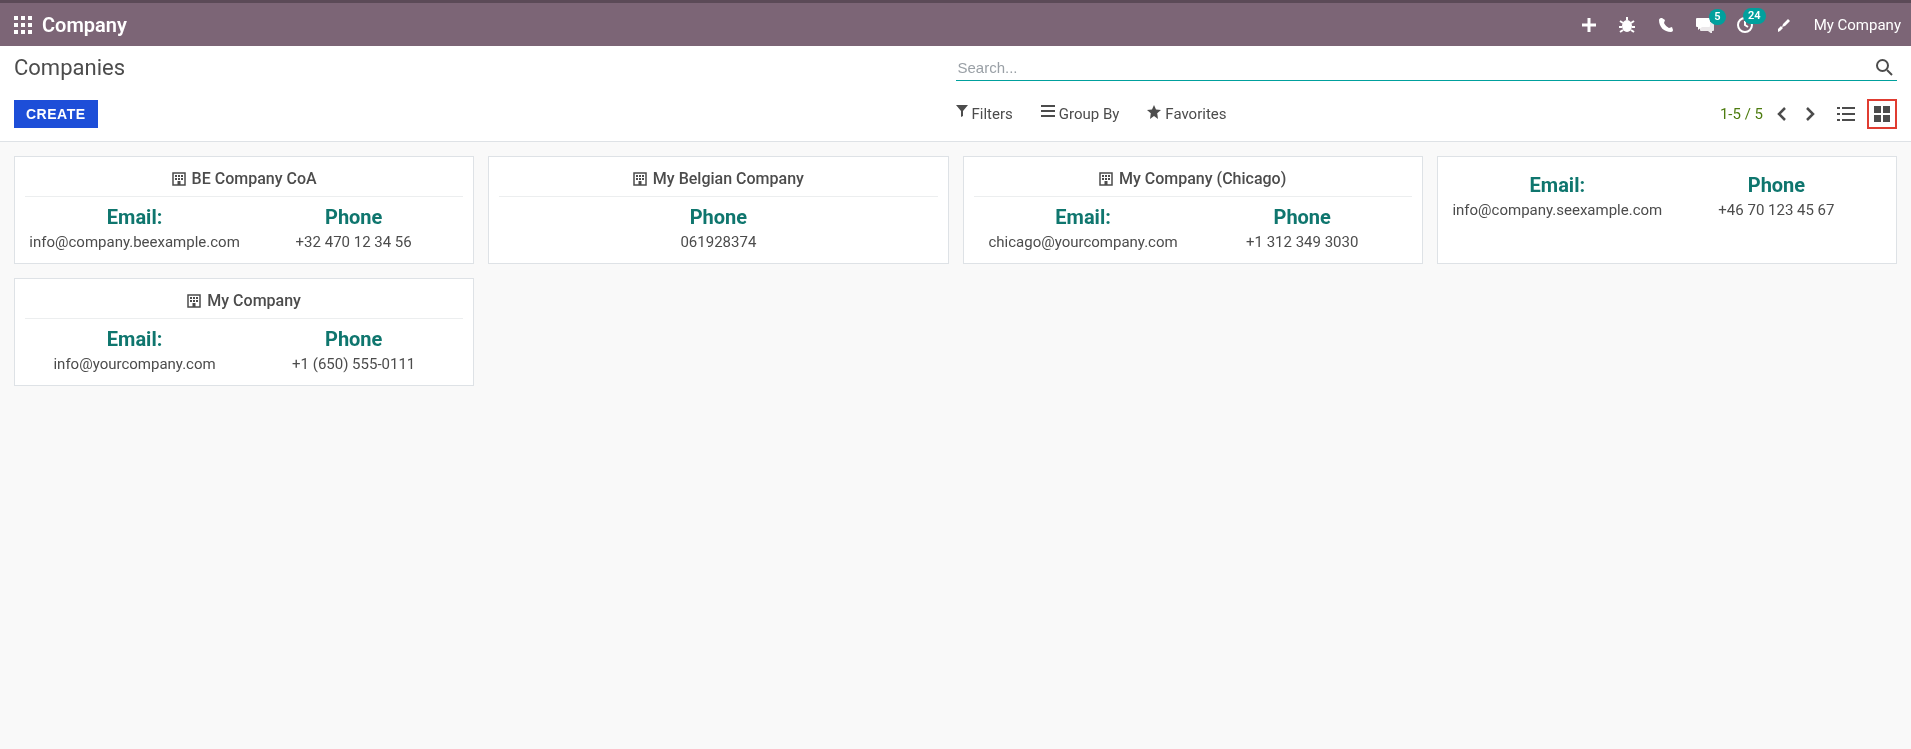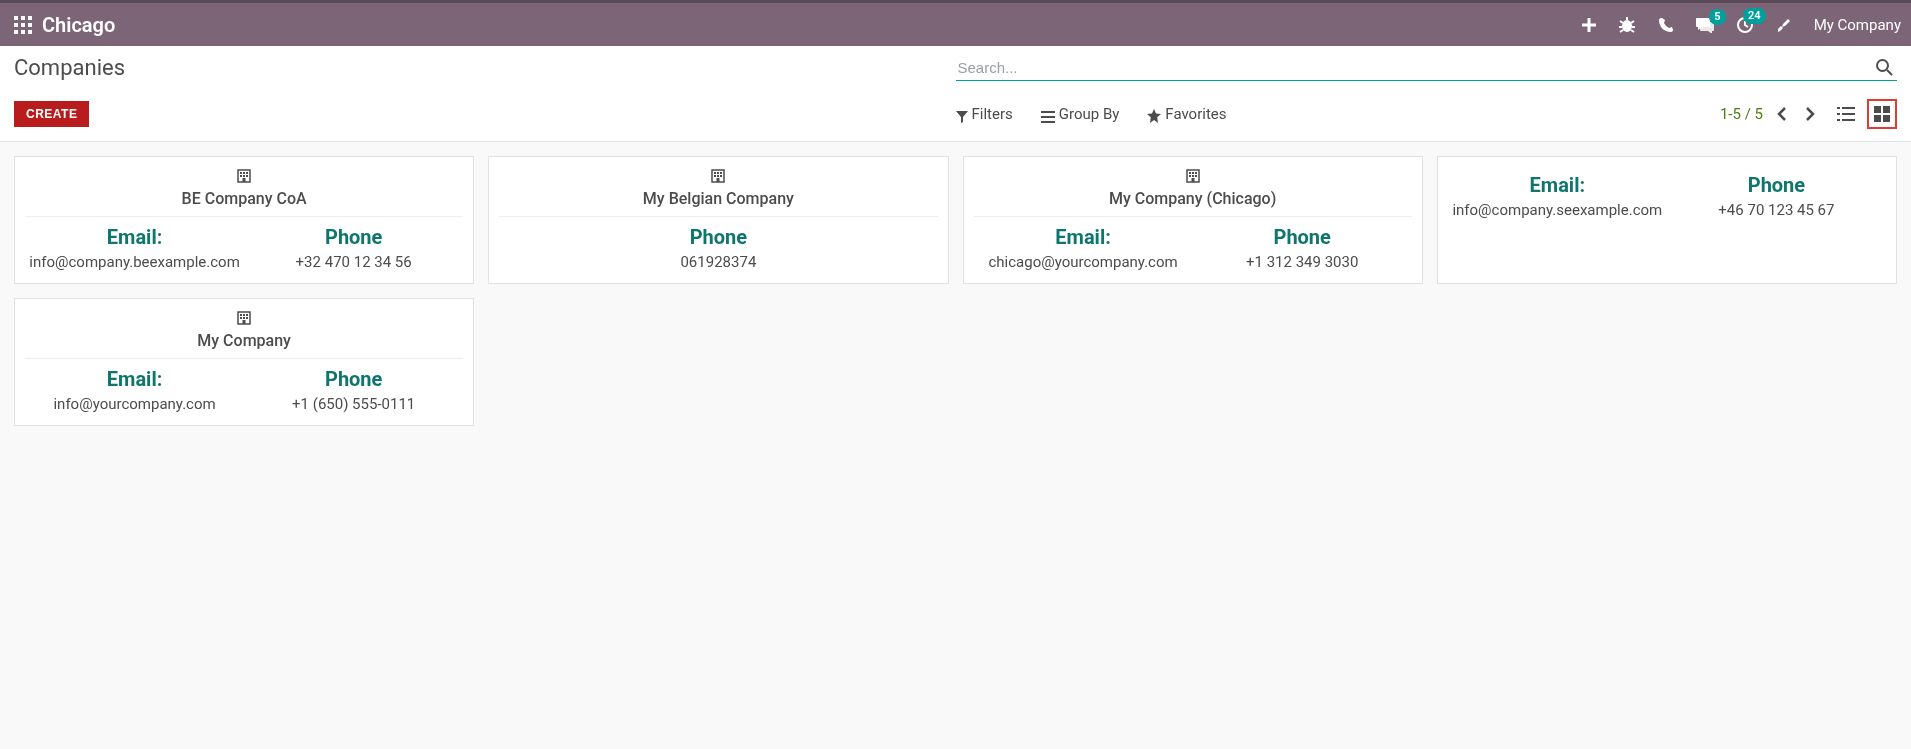--- a/index.html
+++ b/index.html
@@ -52,26 +52,26 @@
   .cp-title { font-size: 22px; color: #4c4c4c; flex: 0 0 50%; }
   .cp-search-wrap { flex: 1; display: flex; align-items: center; border-bottom: 1px solid #00A09D; justify-content: space-between; }
   .cp-search {
     flex: 1; border: none; outline: none; font-size: 15px; padding: 4px 2px; background: transparent;
   }
   .cp-search::placeholder { color: #9aa0a6; }
   .cp-search-icon { color: #4c4c4c; cursor: pointer; padding: 4px; }
 
   .cp-row2 { display: flex; align-items: center; margin-top: 18px; }
   .btn-create {
-    background: #b91c1c; color: #fff; border: none; padding: 6px 12px;
-    font-size: 12px; font-weight: 600; letter-spacing: 0.5px; cursor: pointer;
+    background: #1d4ed8; color: #fff; border: none; padding: 6px 12px;
+    font-size: 14px; font-weight: 600; letter-spacing: 0.5px; cursor: pointer;
   }
   .cp-row2 .left { flex: 0 0 50%; }
   .cp-row2 .mid { display: flex; gap: 28px; align-items: center; color: #4c4c4c; }
-  .cp-option { display: inline-flex; align-items: flex-end; gap: 4px; cursor: pointer; font-size: 15px; }
+  .cp-option { display: inline-flex; align-items: flex-start; gap: 4px; cursor: pointer; font-size: 15px; }
   .cp-row2 .right { flex: 1; display: flex; justify-content: flex-end; align-items: center; gap: 12px; }
   .pager { display: flex; align-items: center; gap: 10px; font-size: 15px; color:#4d7c0f;}
   .pager .nav { cursor: pointer; color: #4c4c4c; padding: 4px; }
   .view-switch { display: flex; align-items: center; gap: 6px; }
   .view-btn { width: 30px; height: 30px; display: flex; align-items: center; justify-content: center; cursor: pointer; color:#4c4c4c; }
   .view-btn.active { border: 2px solid #e03c31; }
 
   
   .kanban {
     padding: 14px;
@@ -83,21 +83,20 @@
     background: #fff;
     border: 1px solid #dee2e6;
     padding: 8px 10px 12px 10px;
     cursor: pointer;
   }
   .card-title {
     display: flex; align-items: center; justify-content: center; gap: 6px;
     font-size: 16px; font-weight: 500; color: #4c4c4c;
     padding: 4px 0 8px 0;
     border-bottom: 1px solid #eceeef;
-    flex-direction: column;
   }
   .card-body { display: flex; margin-top: 4px; }
   .col { flex: 1; text-align: center; overflow: hidden; }
   .col-label { font-weight: 700; font-size: 20px; padding: 4px 0; color:#0f766e;}
   .col-value { font-size: 15px; color:#4c4c4c; white-space: nowrap; overflow: hidden; text-overflow: clip; }
 
   svg { display: block; }
 </style>
 </head>
 <body>
@@ -109,21 +108,21 @@
         <rect x="7" y="0" width="4" height="4"></rect>
         <rect x="14" y="0" width="4" height="4"></rect>
         <rect x="0" y="7" width="4" height="4"></rect>
         <rect x="7" y="7" width="4" height="4"></rect>
         <rect x="14" y="7" width="4" height="4"></rect>
         <rect x="0" y="14" width="4" height="4"></rect>
         <rect x="7" y="14" width="4" height="4"></rect>
         <rect x="14" y="14" width="4" height="4"></rect>
       </svg>
   </span>
-  <span class="brand">Chicago</span>
+  <span class="brand">Company</span>
   <div class="spacer"></div>
   <div class="systray">
     <span class="icon">
       <svg width="14" height="14" viewBox="0 0 14 14" fill="#fff">
           <rect x="5.5" y="0" width="3" height="14"></rect>
           <rect x="0" y="5.5" width="14" height="3"></rect>
         </svg>
     </span>
     <span class="icon">
       <svg width="18" height="16" viewBox="0 0 18 16" fill="#fff">

